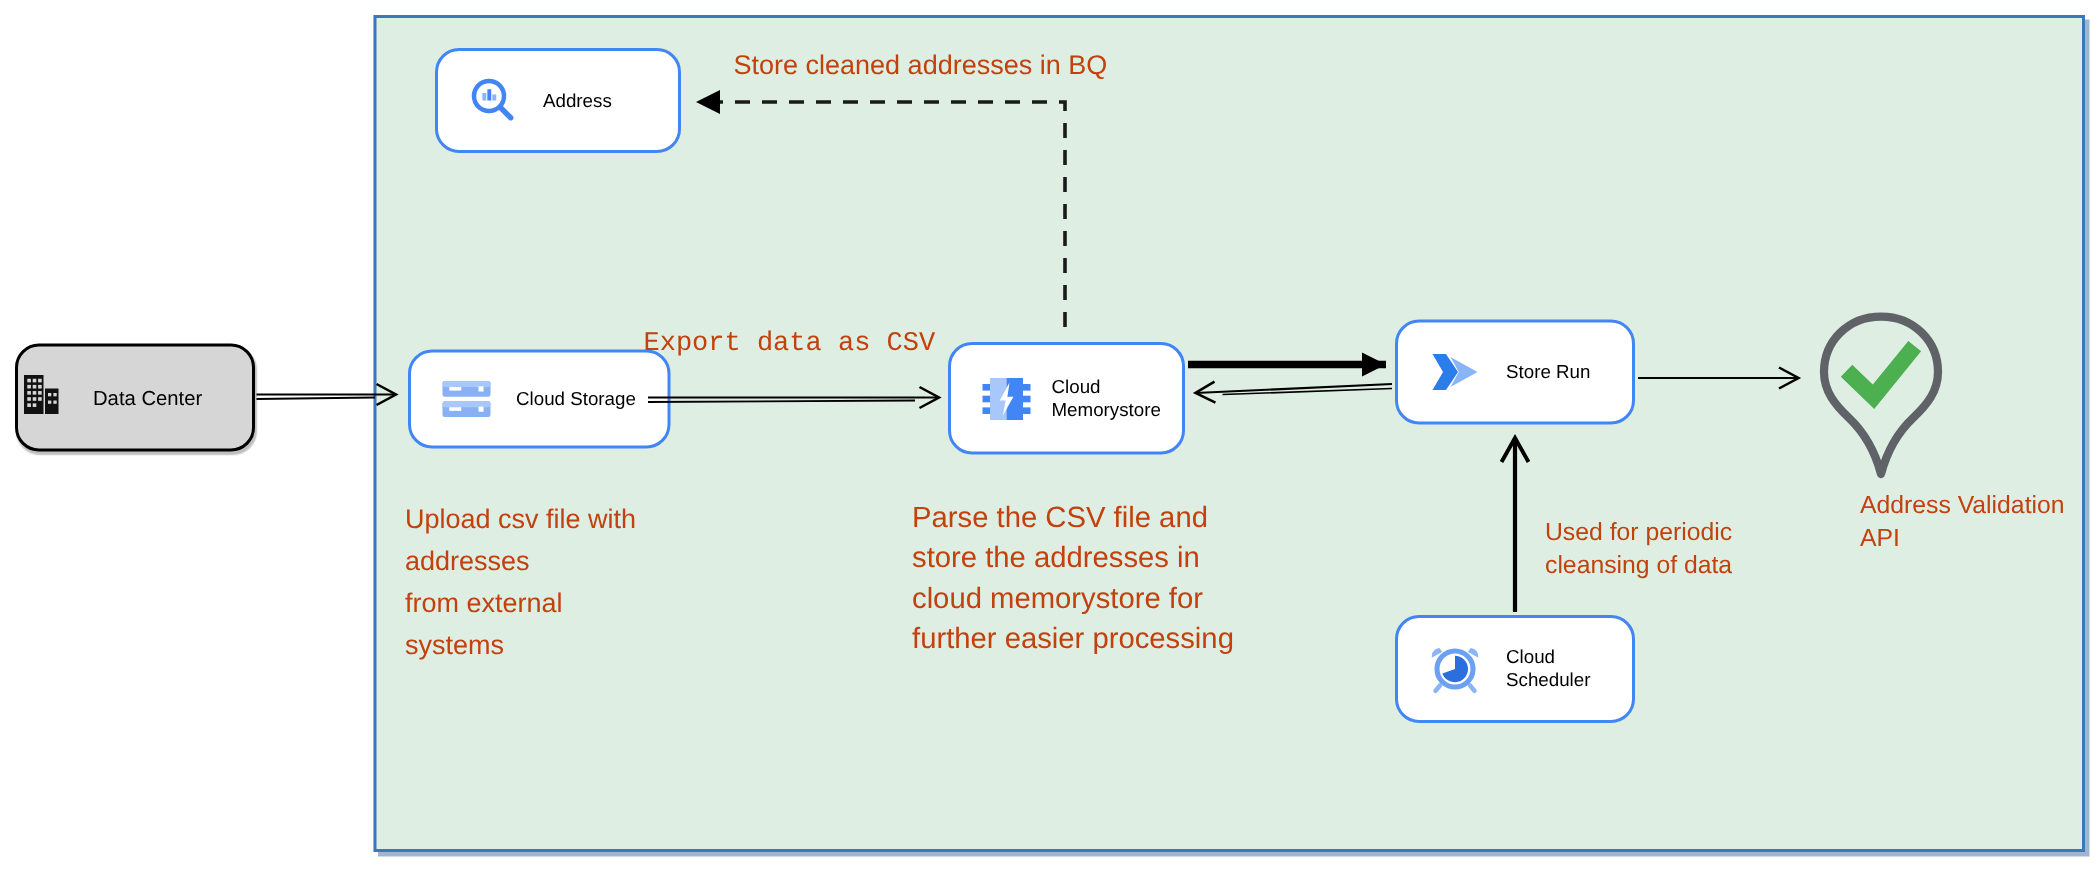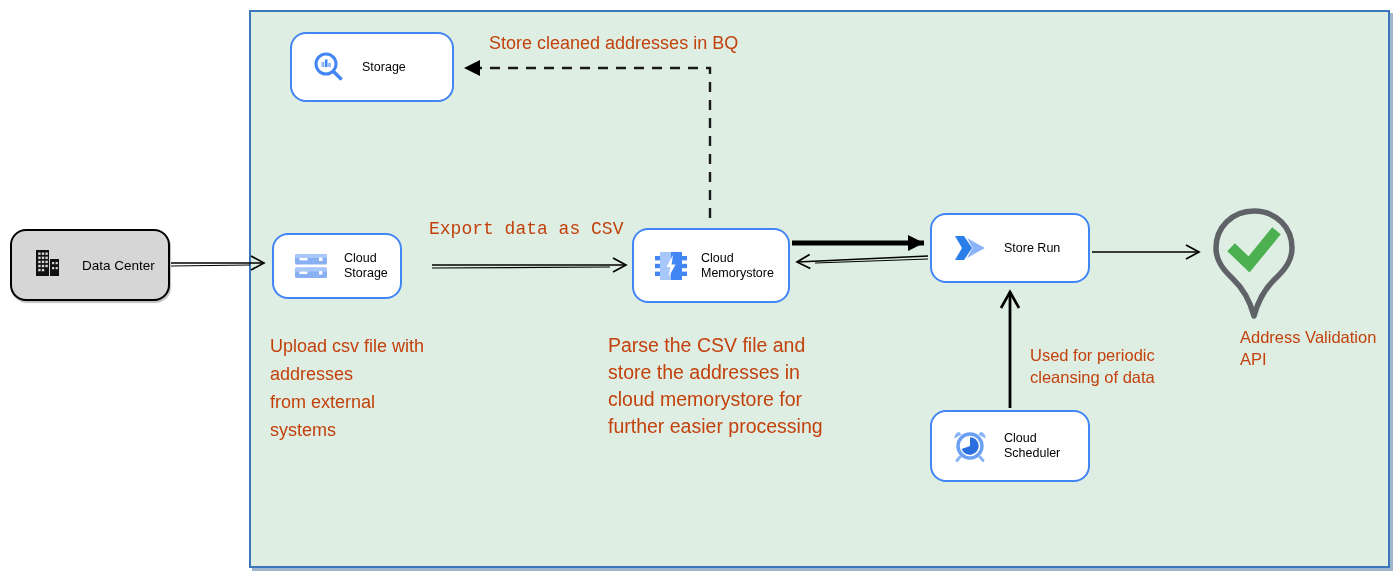--- a/index.html
+++ b/index.html
@@ -17,28 +17,28 @@
   .node{
     position:absolute;background:#ffffff;border:2px solid #4285f4;border-radius:16px;
     box-sizing:border-box;display:flex;align-items:center;padding-left:20px;gap:16px;
   }
   .node .label{font-size:12.5px;line-height:15px;color:#000;}
   .node .icon{flex:0 0 auto;display:flex;align-items:center;justify-content:center;}
   
   .dc{
     position:absolute;left:10px;top:229px;width:160px;height:72px;
     background:#d6d6d6;border:2.5px solid #000;border-radius:16px;box-sizing:border-box;
-    display:flex;align-items:center;padding-left:20px;gap:20px;
+    display:flex;align-items:center;padding-left:0;gap:20px;
     box-shadow:1px 2px 1px rgba(0,0,0,.25);
     text-align:right;
   }
   .dc .label{font-size:13.5px;}
   
   .n-bigquery{left:290px;top:32px;width:164px;height:70px;}
-  .n-storage{left:272px;top:233px;width:130px;height:66px;}
+  .n-storage{left:272px;top:233px;width:175px;height:66px;}
   .n-memorystore{left:632px;top:228px;width:158px;height:75px;gap:13px;}
   .n-run{left:930px;top:213px;width:160px;height:70px;}
   .n-scheduler{left:930px;top:410px;width:160px;height:72px;}
   .n-memorystore .label{width:82px;}
   
   .note{position:absolute;white-space:pre-line;color:#c2410c;}
   .t-storebq{left:489px;top:33px;font-size:18px;}
   .t-export{left:429px;top:219px;font-size:18px;font-family:Liberation Mono, monospace;}
   .t-upload{left:270px;top:332px;font-size:18px;line-height:28px;}
   .t-parse{left:608px;top:332px;font-size:19.5px;line-height:27px;}
@@ -89,21 +89,21 @@
   <div class="node n-bigquery">
     <span class="icon">
       <svg width="34" height="34" viewBox="0 0 34 34">
         <circle cx="14" cy="14" r="10" fill="#fff" stroke="#4285f4" stroke-width="3"></circle>
         <rect x="9.6" y="12" width="2.6" height="5" fill="#8ab4f8"></rect>
         <rect x="12.9" y="9.5" width="2.6" height="7.5" fill="#4285f4"></rect>
         <rect x="16.2" y="13" width="2.6" height="4" fill="#8ab4f8"></rect>
         <line x1="21.5" y1="21.5" x2="28.5" y2="28.5" stroke="#4285f4" stroke-width="3.6" stroke-linecap="round"></line>
       </svg>
     </span>
-    <span class="label">Storage</span>
+    <span class="label">Address</span>
   </div>
 
   <div class="node n-storage">
     <span class="icon">
       <svg width="34" height="28" viewBox="0 0 34 28">
         <rect x="1" y="2" width="32" height="10.5" rx="1.5" fill="#8ab0f4"></rect>
         <rect x="1" y="2" width="32" height="4" rx="1.5" fill="#a8c7fa"></rect>
         <rect x="5.5" y="6" width="8" height="2.4" fill="#ffffff"></rect>
         <rect x="25" y="5.6" width="3.4" height="3.4" fill="#ffffff"></rect>
         <rect x="1" y="15.5" width="32" height="10.5" rx="1.5" fill="#8ab0f4"></rect>

